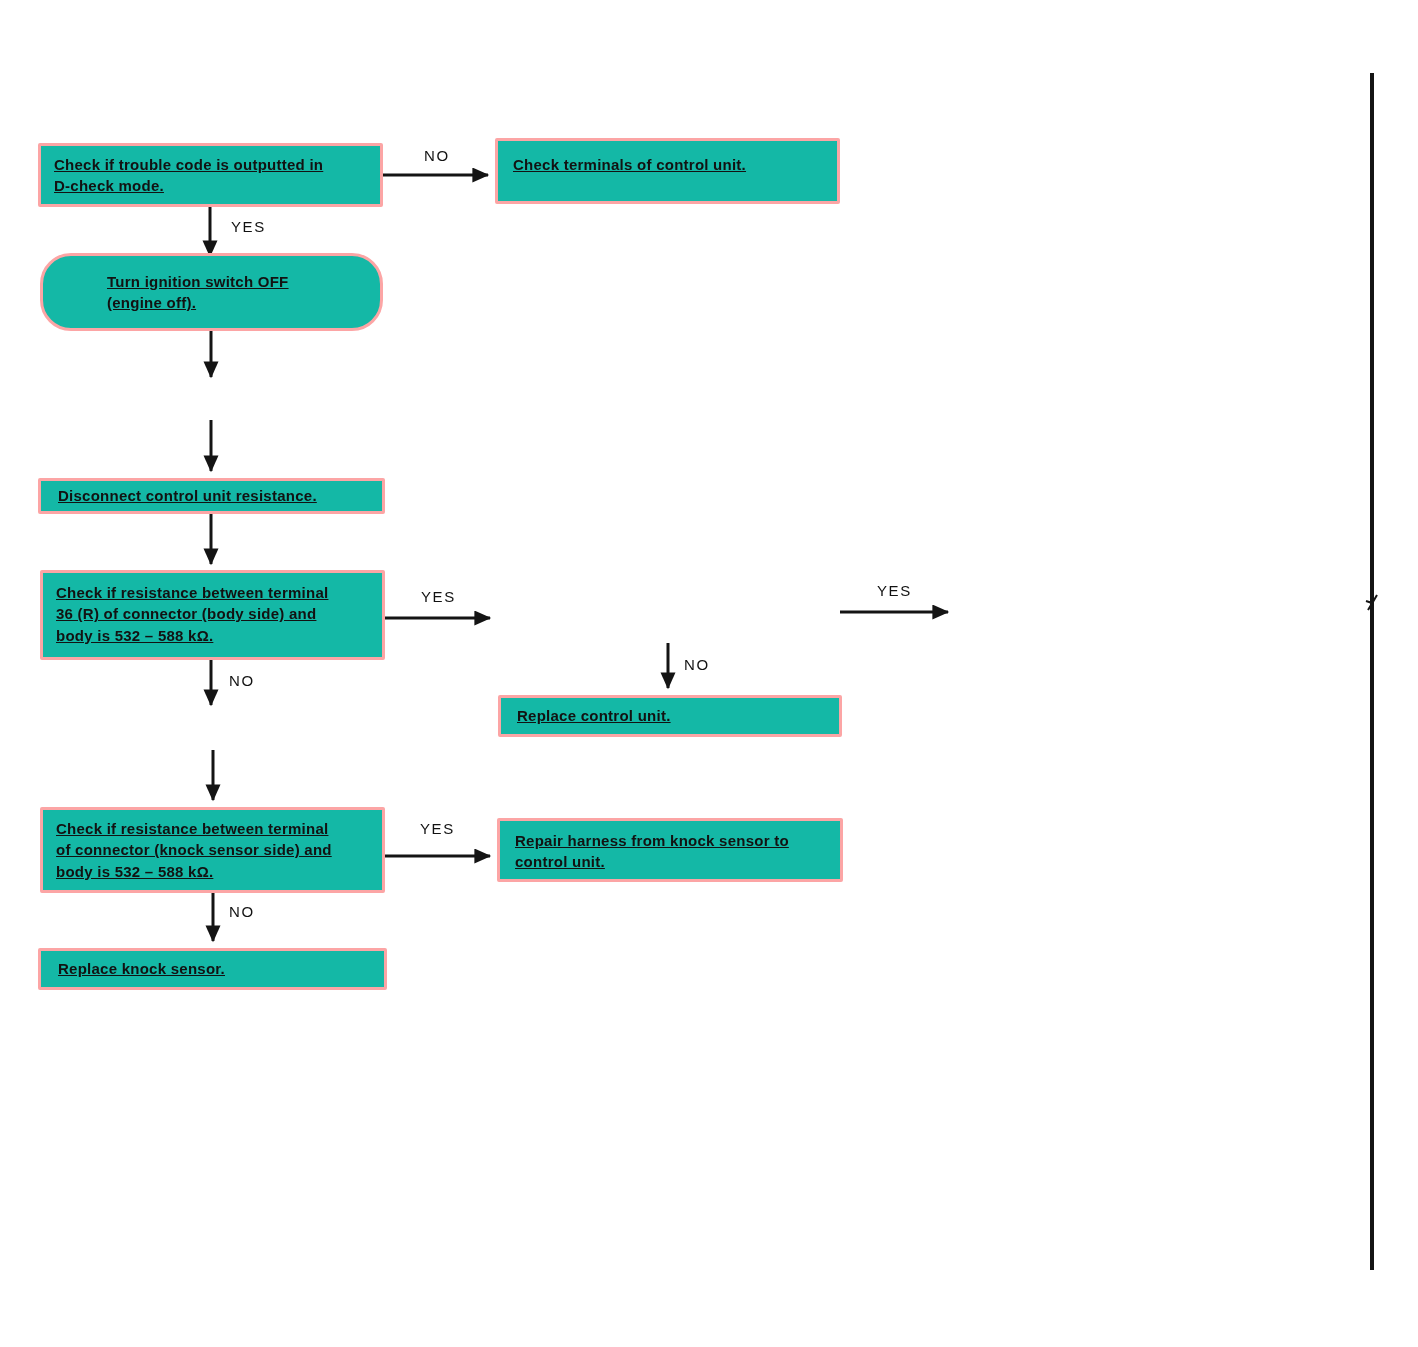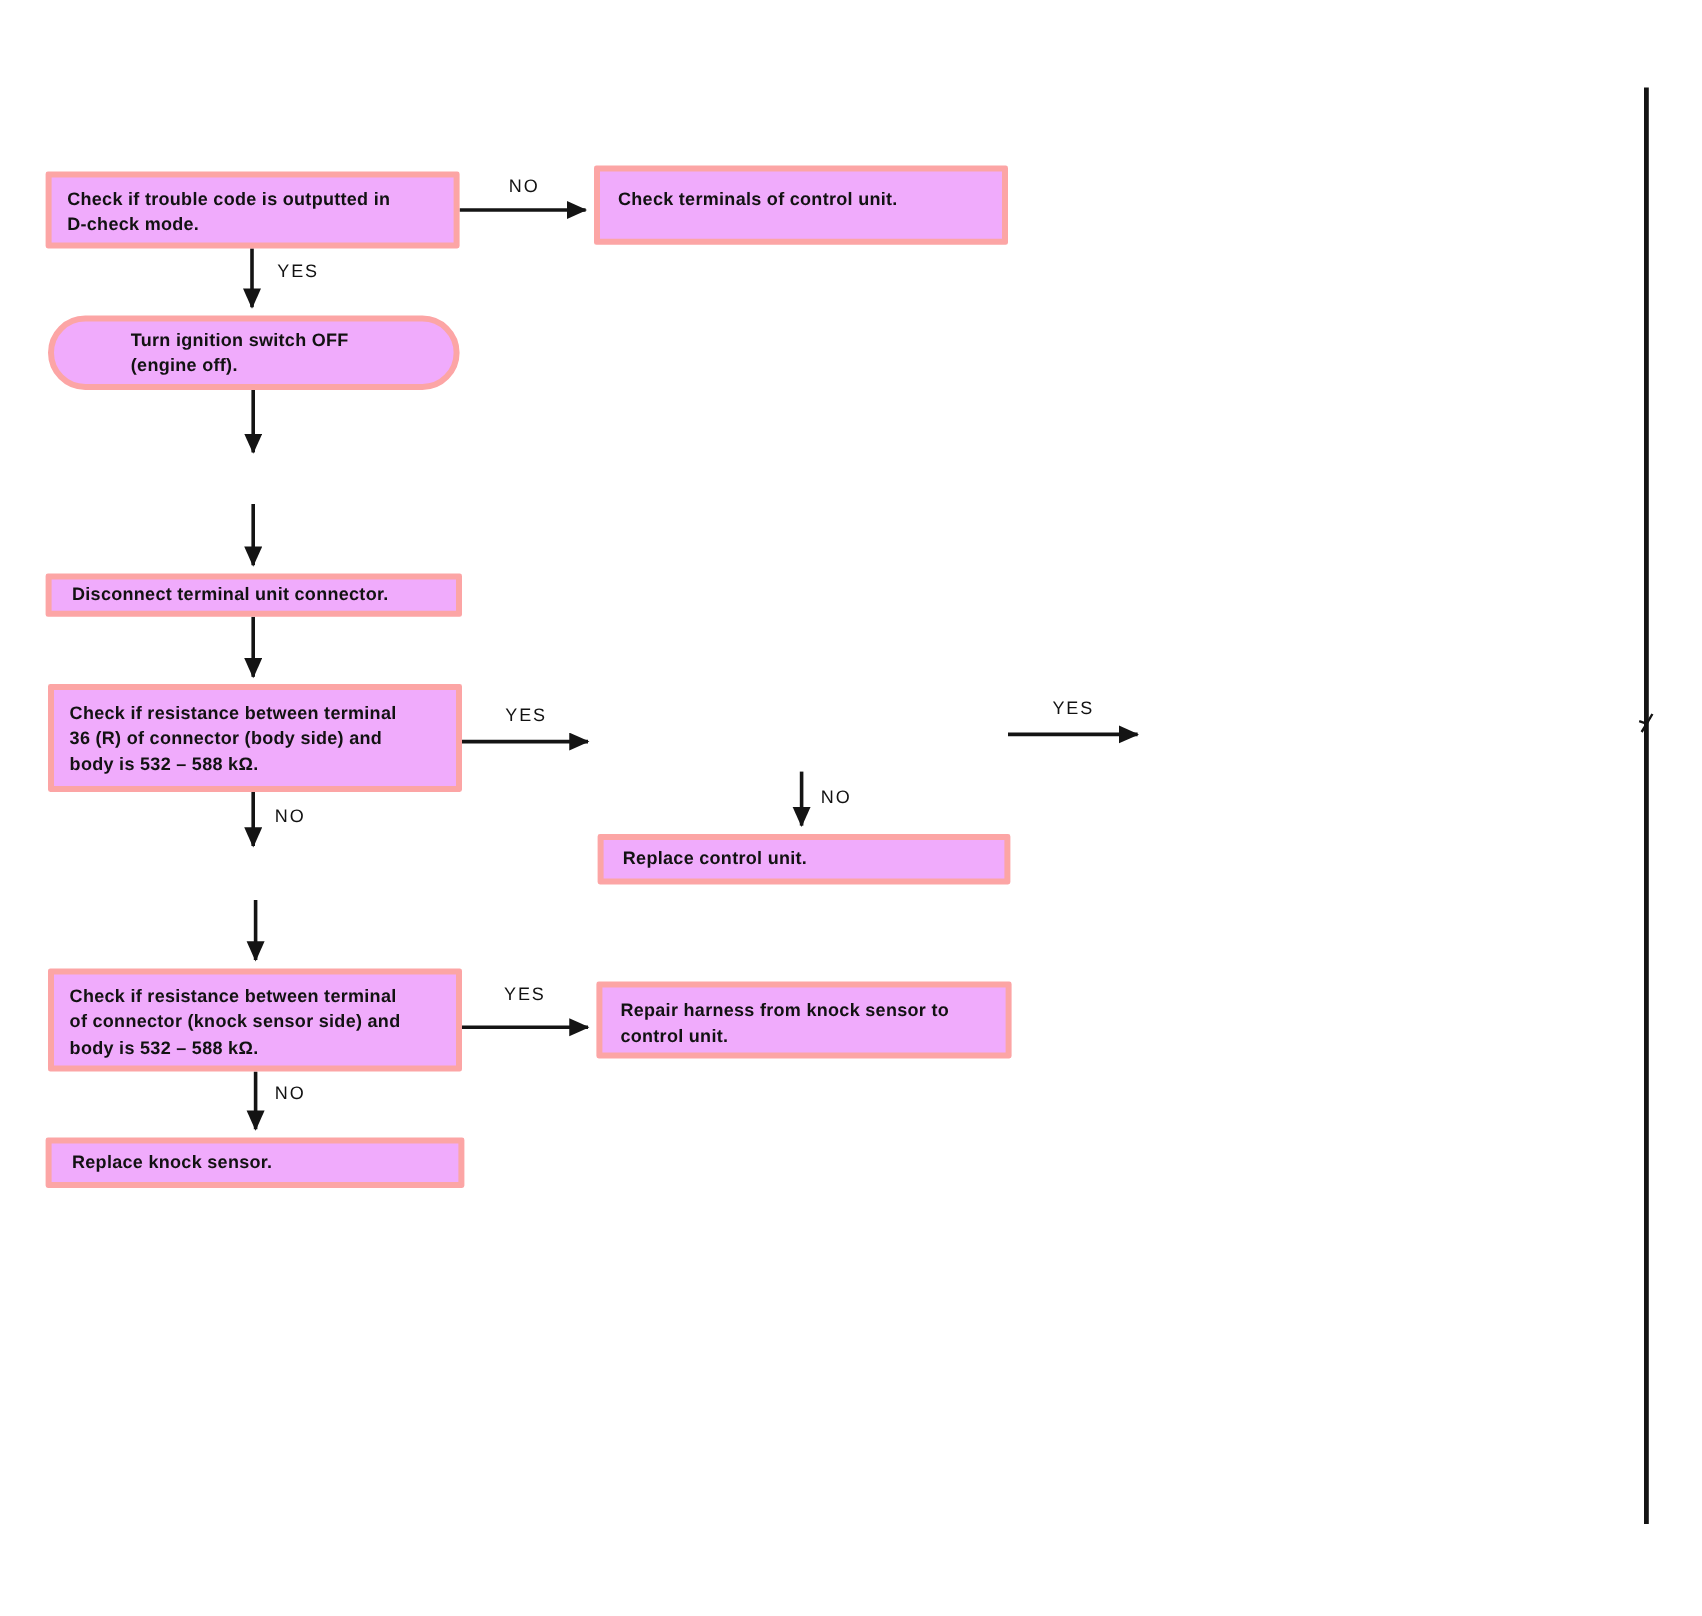--- a/index.html
+++ b/index.html
@@ -8,24 +8,25 @@
     width: 1418px;
     height: 1347px;
     background: #ffffff;
     font-family: "Liberation Sans", sans-serif;
     color: #121212;
     overflow: hidden;
   }
   .node {
     position: absolute;
     box-sizing: border-box;
-    border: 5px solid #fca5a5;
-    background: #f0abfc;
+    border: 3px solid #fca5a5;
+    background: #14b8a6;
     display: flex;
     align-items: center;
+    text-decoration: underline;
   }
   .node.rect { border-radius: 2px; }
   .node.stadium { border-radius: 31px; }
   .node.top-align { align-items: flex-start; }
   .node-text {
     font-size: 15px;
     font-weight: 700;
     line-height: 1.42;
     letter-spacing: 0.25px;
     white-space: pre-line;
@@ -87,28 +88,28 @@
 
   <div class="node rect top-align" style="left:38px; top:143px; width:345px; height:64px; padding:8px 13px;">
     <span class="node-text">Check if trouble code is outputted in
 D-check mode.</span>
   </div>
 
   <div class="node rect top-align" style="left:495px; top:138px; width:345px; height:66px; padding:13px 15px;">
     <span class="node-text">Check terminals of control unit.</span>
   </div>
 
-  <div class="node stadium" style="left:40px; top:263px; width:343px; height:62px; padding-left:64px;">
+  <div class="node stadium" style="left:40px; top:253px; width:343px; height:78px; padding-left:64px;">
     <span class="node-text">Turn ignition switch OFF
 (engine off).</span>
   </div>
 
 
   <div class="node rect" style="left:38px; top:478px; width:347px; height:36px; padding-left:17px;">
-    <span class="node-text">Disconnect terminal unit connector.</span>
+    <span class="node-text">Disconnect control unit resistance.</span>
   </div>
 
   <div class="node rect top-align" style="left:40px; top:570px; width:345px; height:90px; padding:9px 13px;">
     <span class="node-text">Check if resistance between terminal
 36 (R) of connector (body side) and
 body is 532 – 588 kΩ.</span>
   </div>
 
 
 

